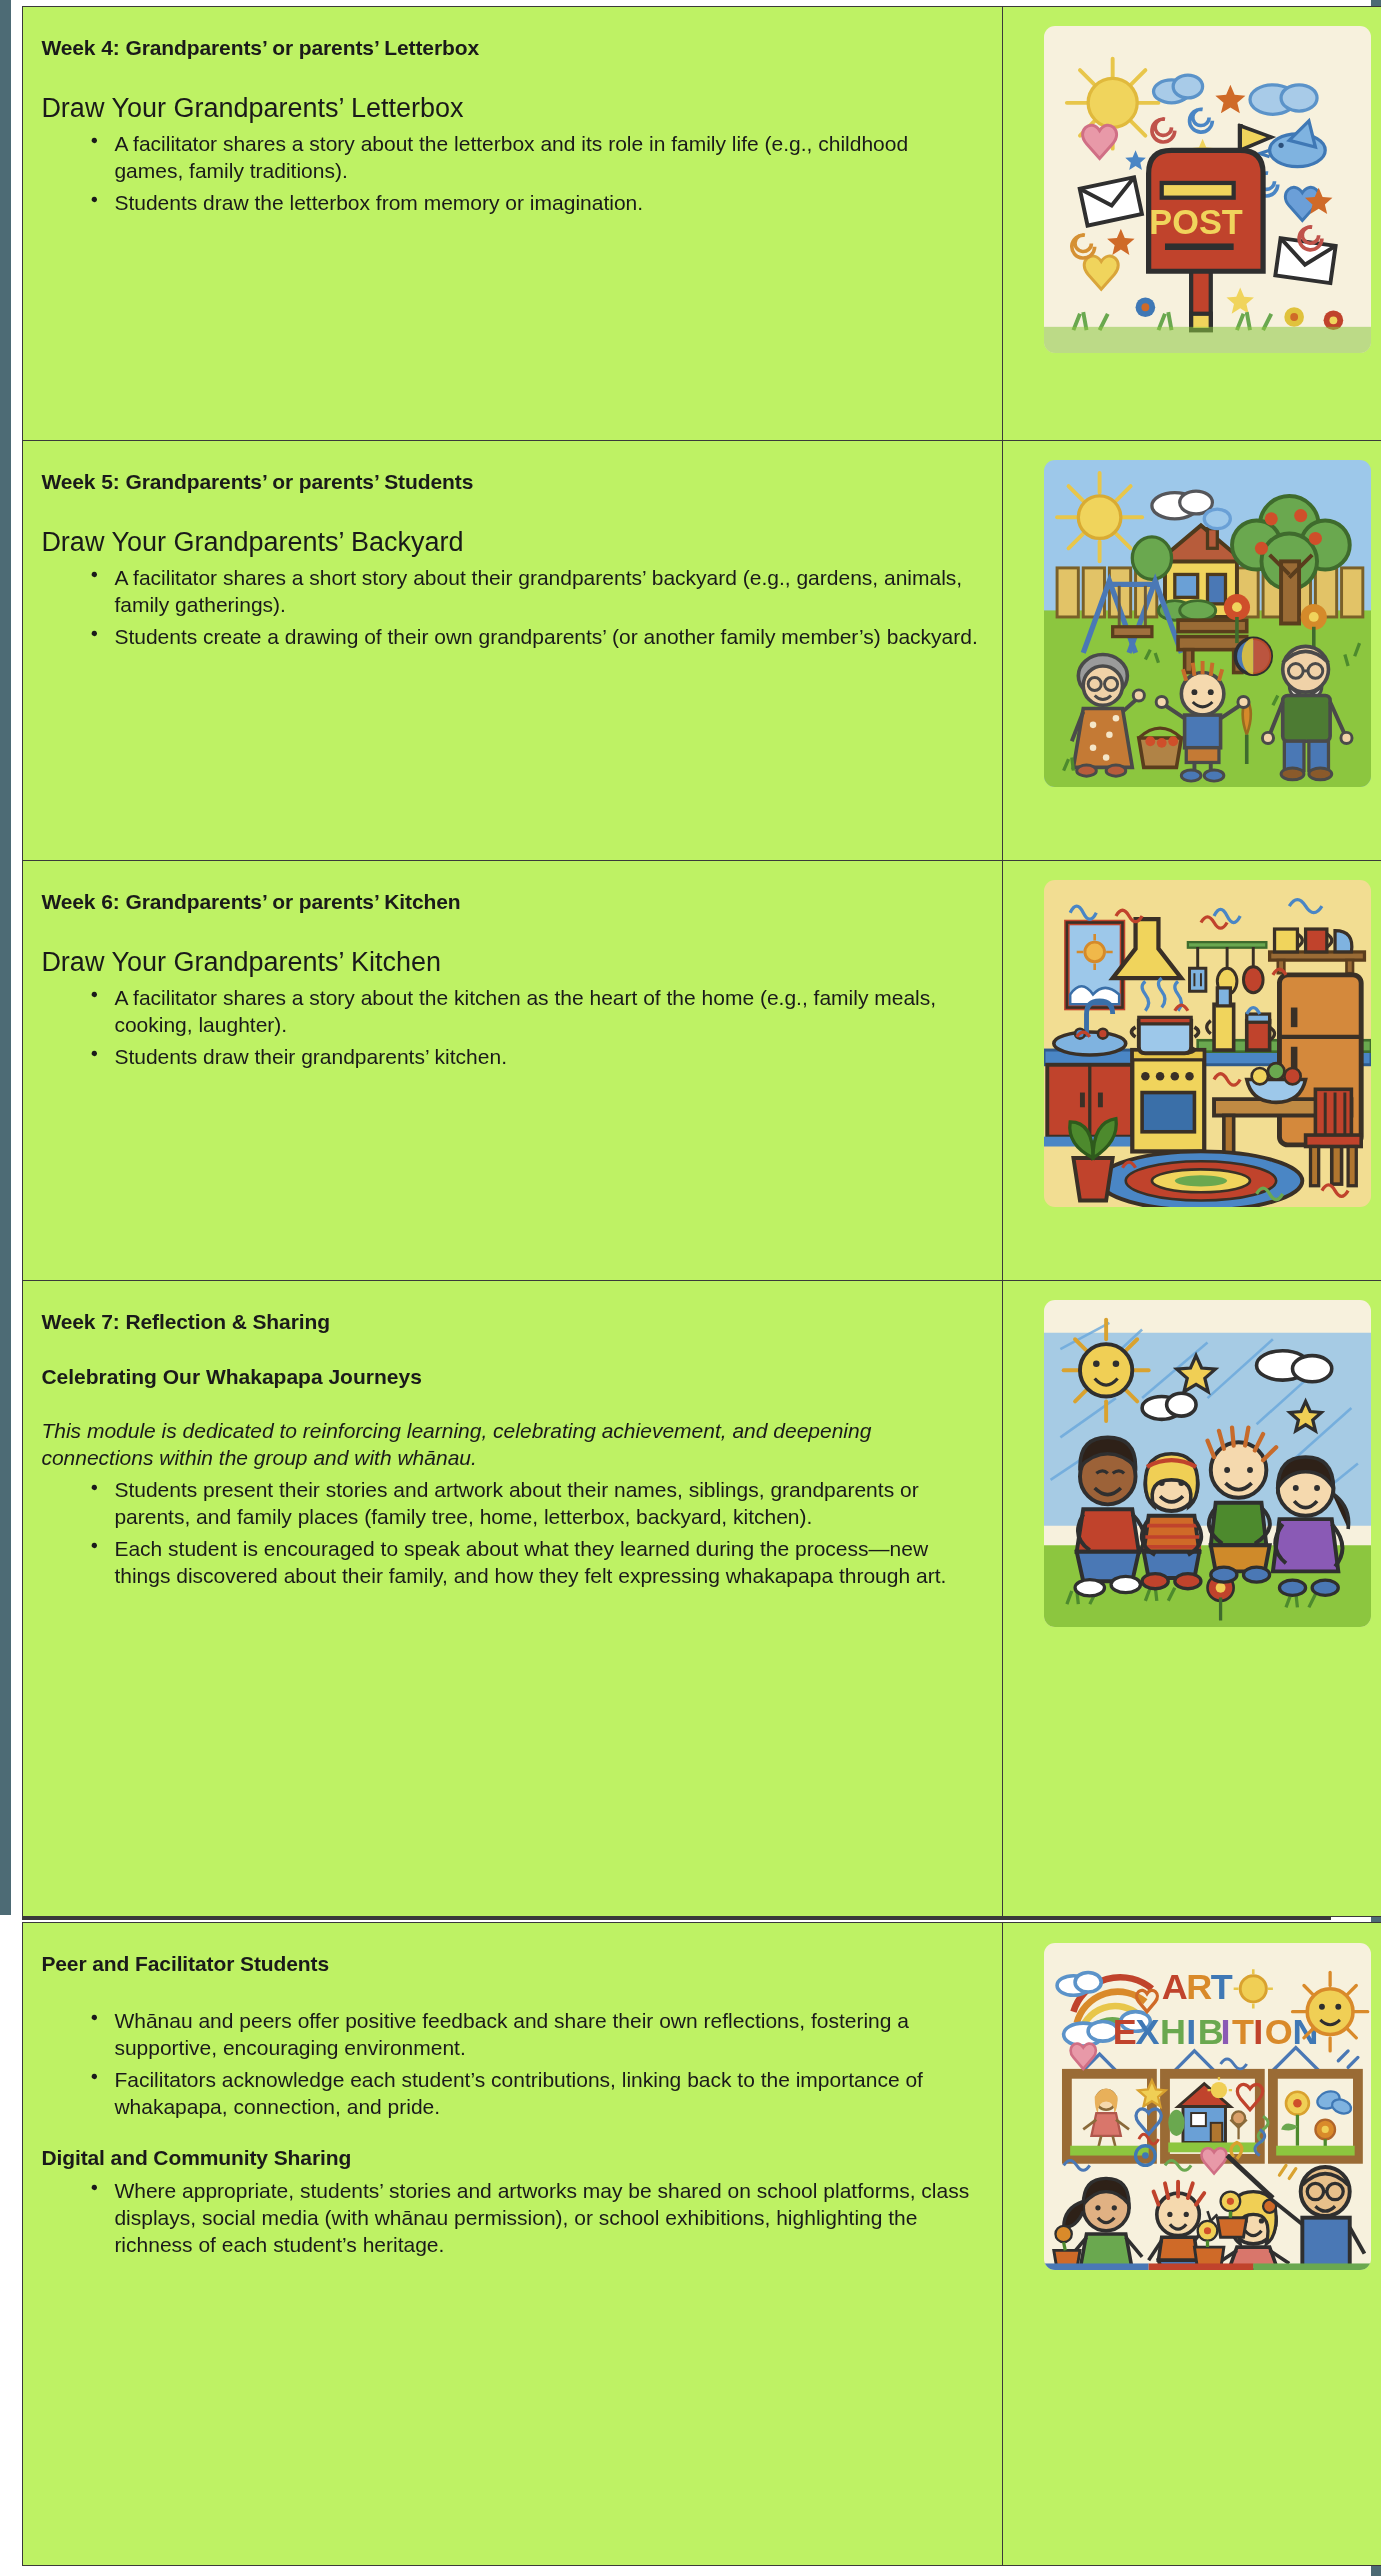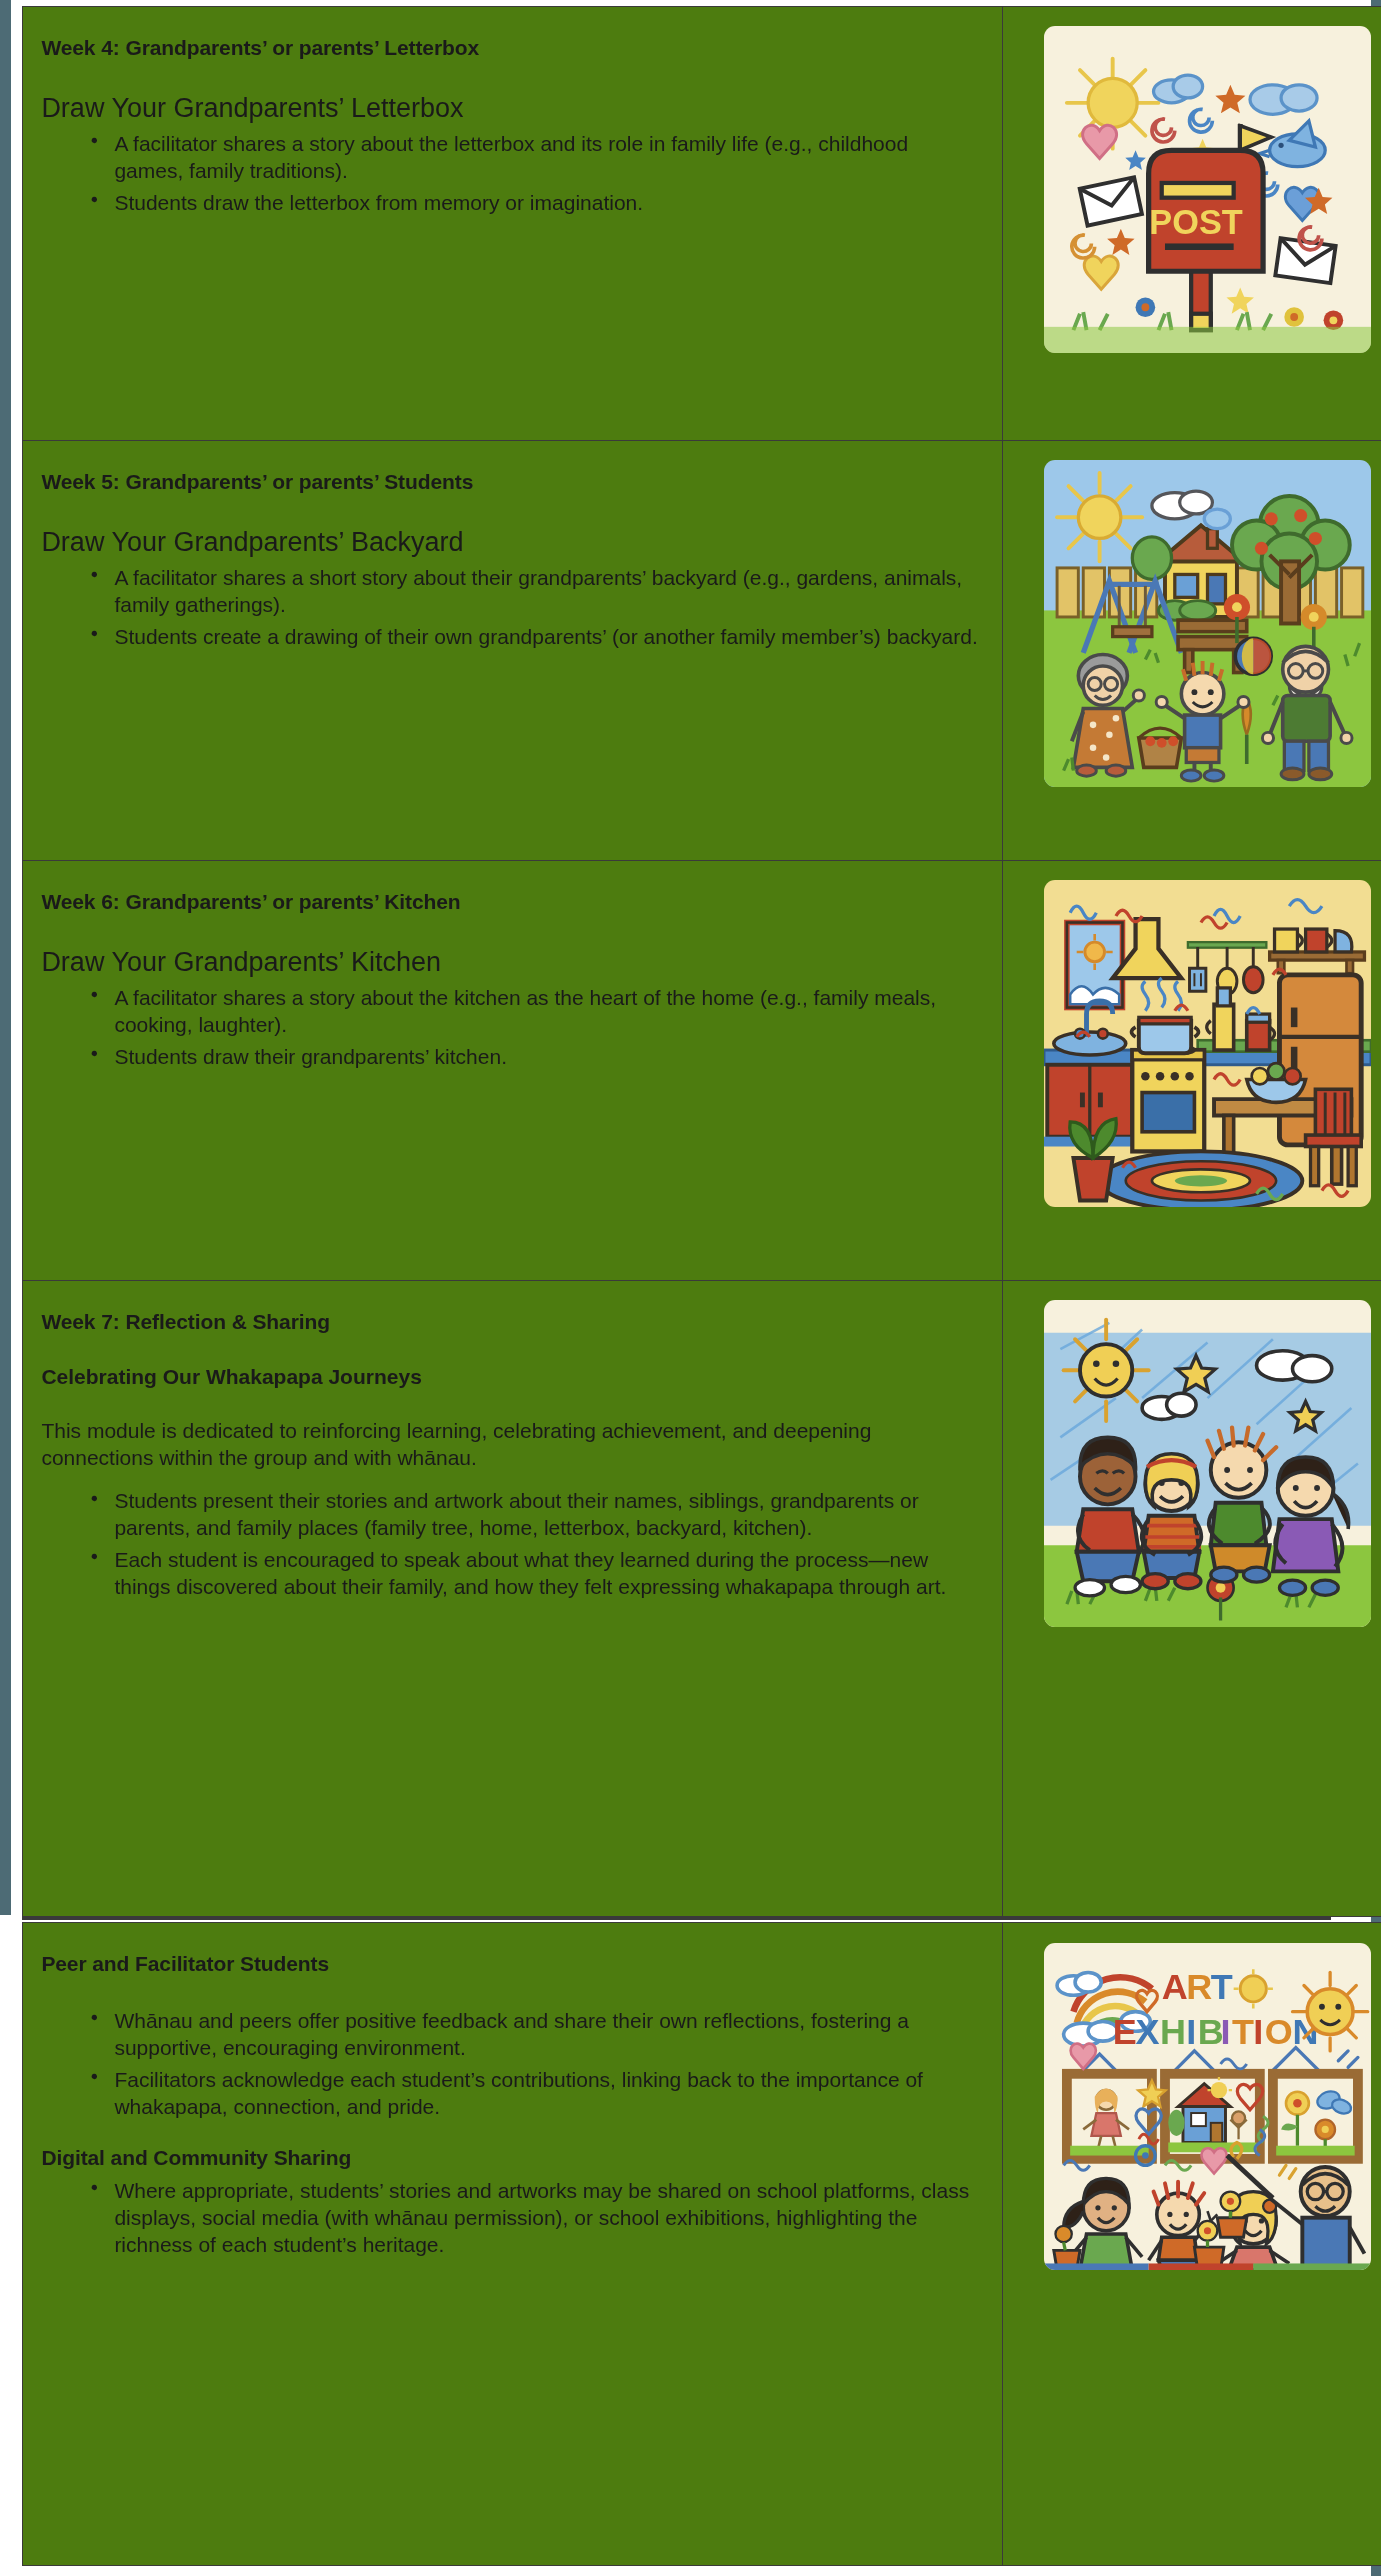--- a/index.html
+++ b/index.html
@@ -41,21 +41,21 @@
     border-collapse: collapse;
     table-layout: fixed;
     background: #ffffff;
   }
   .tbl.part-a { top: 5.6px; }
   .tbl.part-b { top: 1922px; }
 
   .tbl td {
     border: 1.4px solid #3a3a3a;
     vertical-align: top;
-    background: #4d7c0f;
+    background: #bef264;
     padding: 0;
   }
   .tbl td.text-cell {
     width: 937px;
     padding: 29px 24px 21px 18px;
   }
   .tbl td.img-cell {
     width: 369px;
     padding: 19.6px 19.6px 19.6px 19.6px;
     text-align: center;
@@ -82,24 +82,25 @@
     font-weight: bold;
     color: #1a1a1a;
   }
   p.lead {
     margin: 0 0 4.2px 0;
     font-size: 27px;
     line-height: 1.30;
     color: #1a1a1a;
   }
   p.body-para {
-    margin: 0 0 16px 0;
+    margin: 0 0 5px 0;
     font-size: 21px;
     line-height: 1.30;
     color: #1a1a1a;
+    font-style: italic;
   }
   ul.bullets {
     margin: 4.2px 0 0 0;
     padding-left: 49px;
     list-style: none;
   }
   ul.bullets li {
     font-size: 21px;
     line-height: 1.30;
     color: #1a1a1a;

